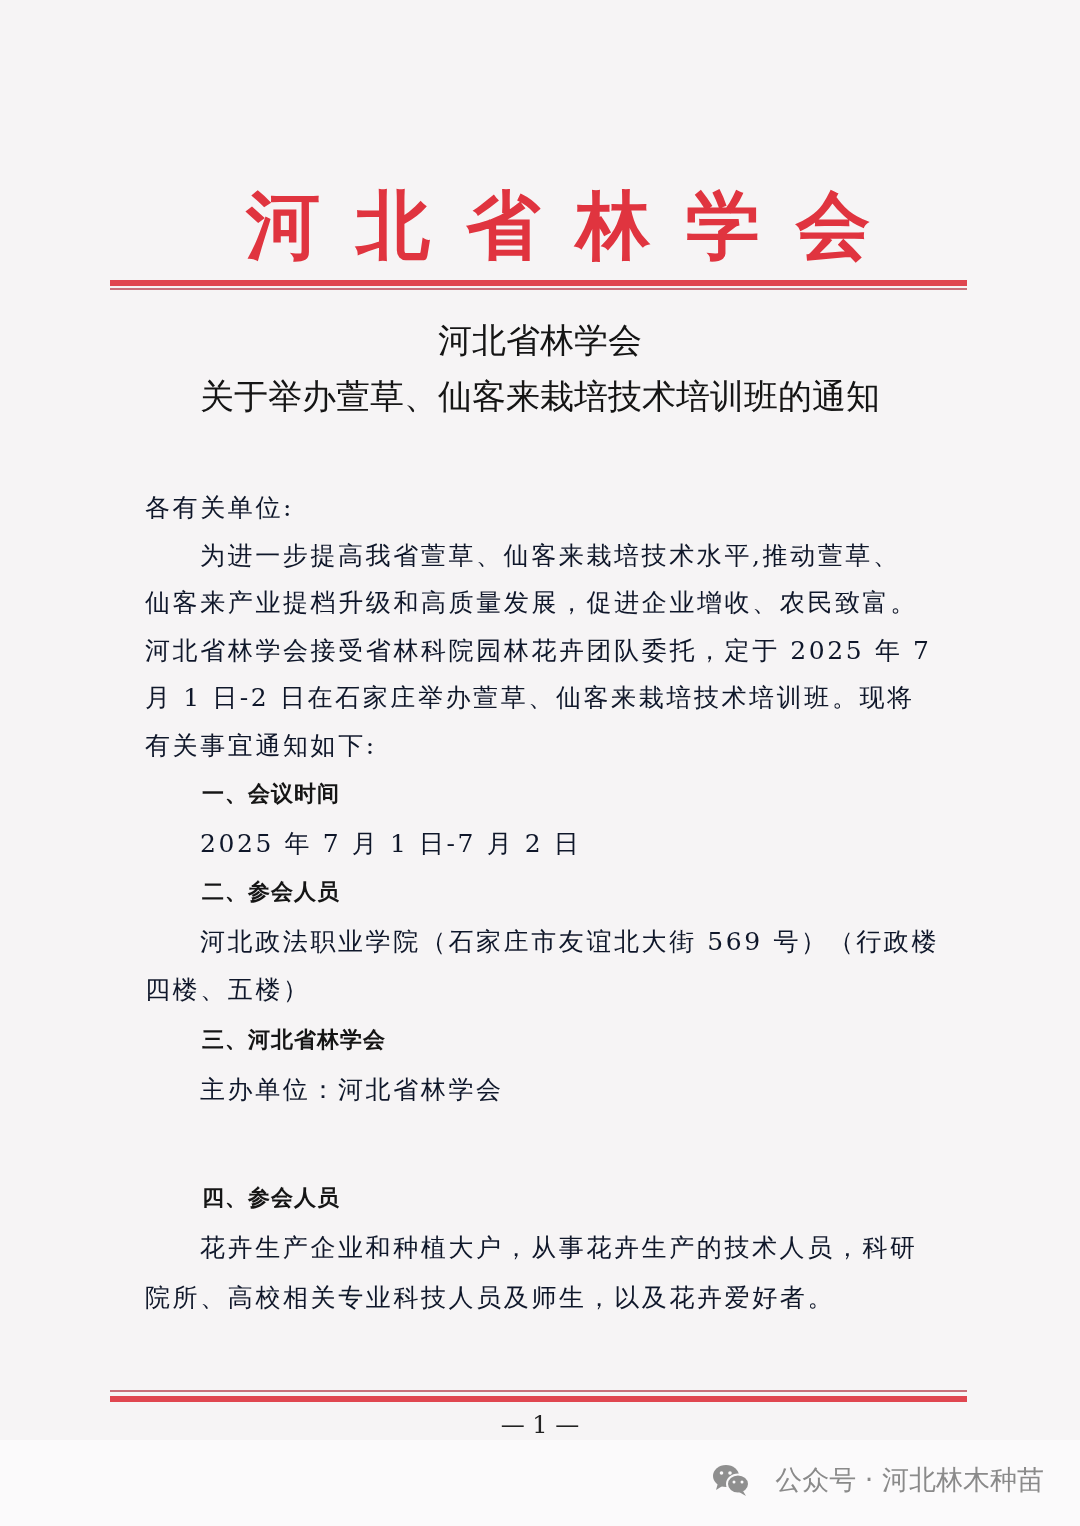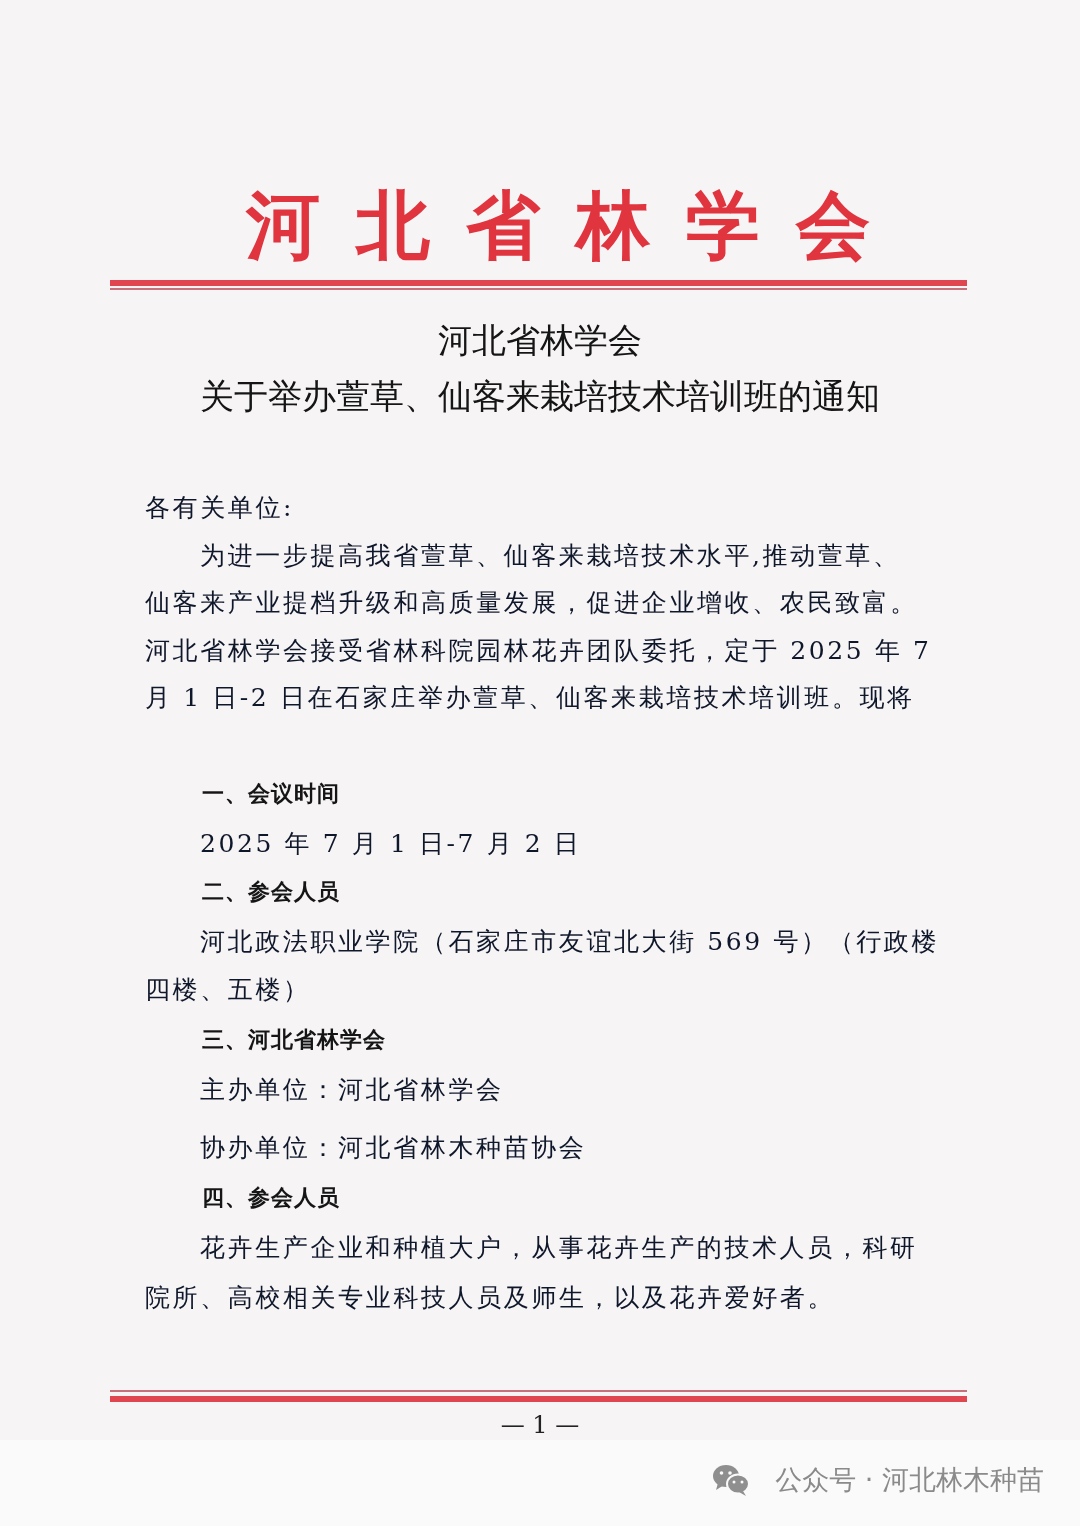--- a/index.html
+++ b/index.html
@@ -72,31 +72,31 @@
 
   <div class="doc-title" style="top:318px">河北省林学会</div>
   <div class="doc-title" style="top:374px">关于举办萱草、仙客来栽培技术培训班的通知</div>
 
   <div class="line" style="left:145px; top:490px">各有关单位:</div>
 
   <div class="line" style="left:200px; top:538px">为进一步提高我省萱草、仙客来栽培技术水平,推动萱草、</div>
   <div class="line" style="left:145px; top:585px">仙客来产业提档升级和高质量发展，促进企业增收、农民致富。</div>
   <div class="line" style="left:145px; top:633px">河北省林学会接受省林科院园林花卉团队委托，定于 2025 年 7</div>
   <div class="line" style="left:145px; top:680px">月 1 日-2 日在石家庄举办萱草、仙客来栽培技术培训班。现将</div>
+  <div class="line" style="left:145px; top:728px">有关事宜通知如下:</div>
 
   <div class="heading" style="top:776px">一、会议时间</div>
   <div class="line" style="left:200px; top:826px">2025 年 7 月 1 日-7 月 2 日</div>
 
   <div class="heading" style="top:874px">二、参会人员</div>
   <div class="line" style="left:200px; top:924px">河北政法职业学院（石家庄市友谊北大街 569 号）（行政楼</div>
   <div class="line" style="left:145px; top:972px">四楼、五楼）</div>
 
   <div class="heading" style="top:1022px">三、河北省林学会</div>
   <div class="line" style="left:200px; top:1072px">主办单位：河北省林学会</div>
-  <div class="line" style="left:200px; top:1130px">协办单位：河北省林木种苗协会</div>
 
   <div class="heading" style="top:1180px">四、参会人员</div>
   <div class="line" style="left:200px; top:1230px">花卉生产企业和种植大户，从事花卉生产的技术人员，科研</div>
   <div class="line" style="left:145px; top:1280px">院所、高校相关专业科技人员及师生，以及花卉爱好者。</div>
 
   <div class="rule-thin" style="top:1390px"></div>
   <div class="rule-thick" style="top:1396px"></div>
 
   <div class="page-number">— 1 —</div>
 </div>

